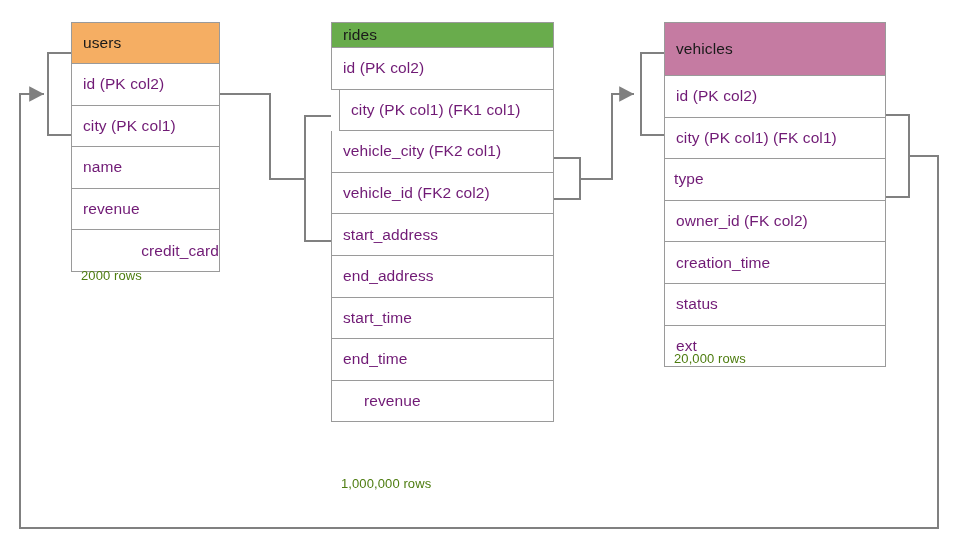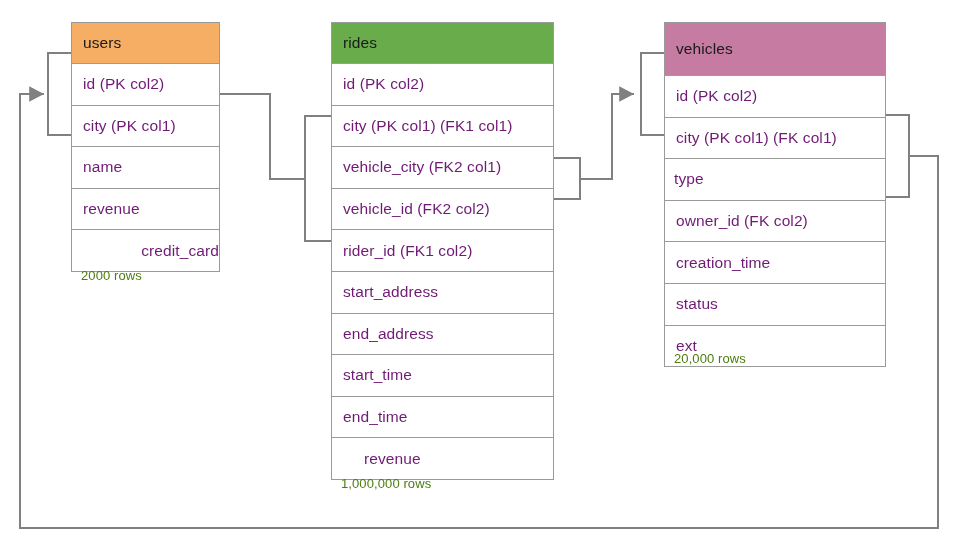--- a/index.html
+++ b/index.html
@@ -131,38 +131,35 @@
         <div class="tbl-row" style="height: 41.6px;">
           <span>revenue</span>
         </div>
         <div class="tbl-row" style="height: 41.6px; justify-content: flex-end;">
           <span>credit_card</span>
         </div>
       </div>
     </div>
     <div class="row-count" style="left: 81px; top: 268px;">2000 rows</div>
     <div class="table-box" style="left: 331px; top: 10px; width: 223px;">
-      <div class="tbl-header" style="height: 42px; background: rgb(105, 172, 76);">
+      <div class="tbl-header" style="height: 26px; background: rgb(105, 172, 76);">
         <span>rides</span>
       </div>
       <div class="tbl-rows">
         <div class="tbl-row" style="height: 41.6px;">
           <span>id (PK col2)</span>
         </div>
-        <div class="tbl-row" style="height: 41.6px;">
+        <div class="tbl-row" style="height: 41.6px; margin-left: 8px;">
           <span>city (PK col1) (FK1 col1)</span>
         </div>
         <div class="tbl-row" style="height: 41.6px;">
           <span>vehicle_city (FK2 col1)</span>
         </div>
         <div class="tbl-row" style="height: 41.6px;">
           <span>vehicle_id (FK2 col2)</span>
-        </div>
-        <div class="tbl-row" style="height: 41.6px;">
-          <span>rider_id (FK1 col2)</span>
         </div>
         <div class="tbl-row" style="height: 41.6px;">
           <span>start_address</span>
         </div>
         <div class="tbl-row" style="height: 41.6px;">
           <span>end_address</span>
         </div>
         <div class="tbl-row" style="height: 41.6px;">
           <span>start_time</span>
         </div>

